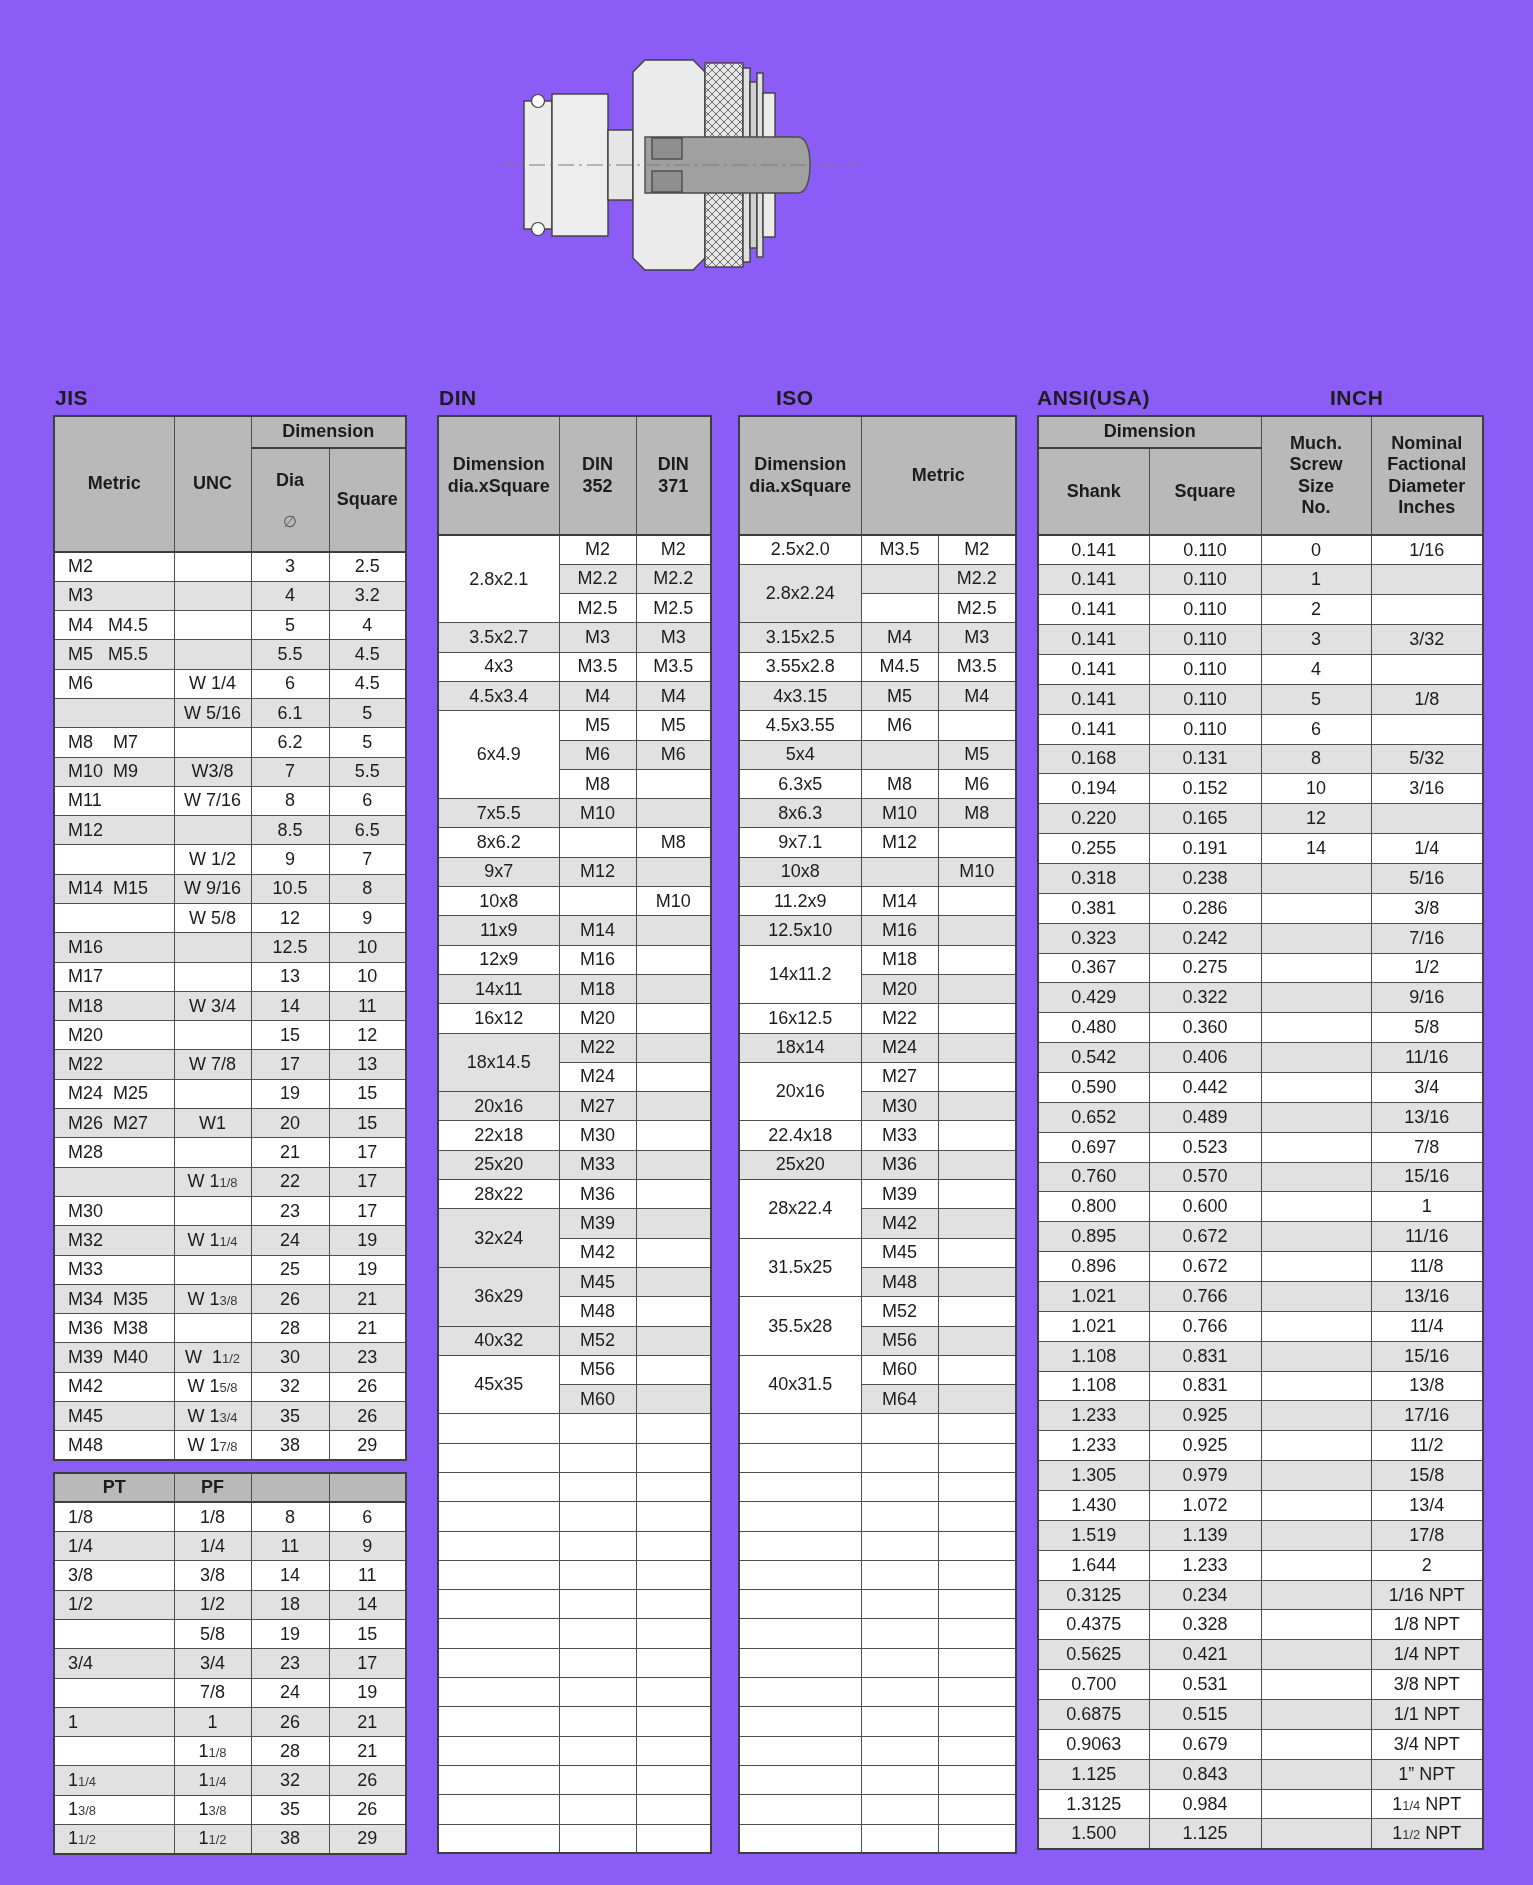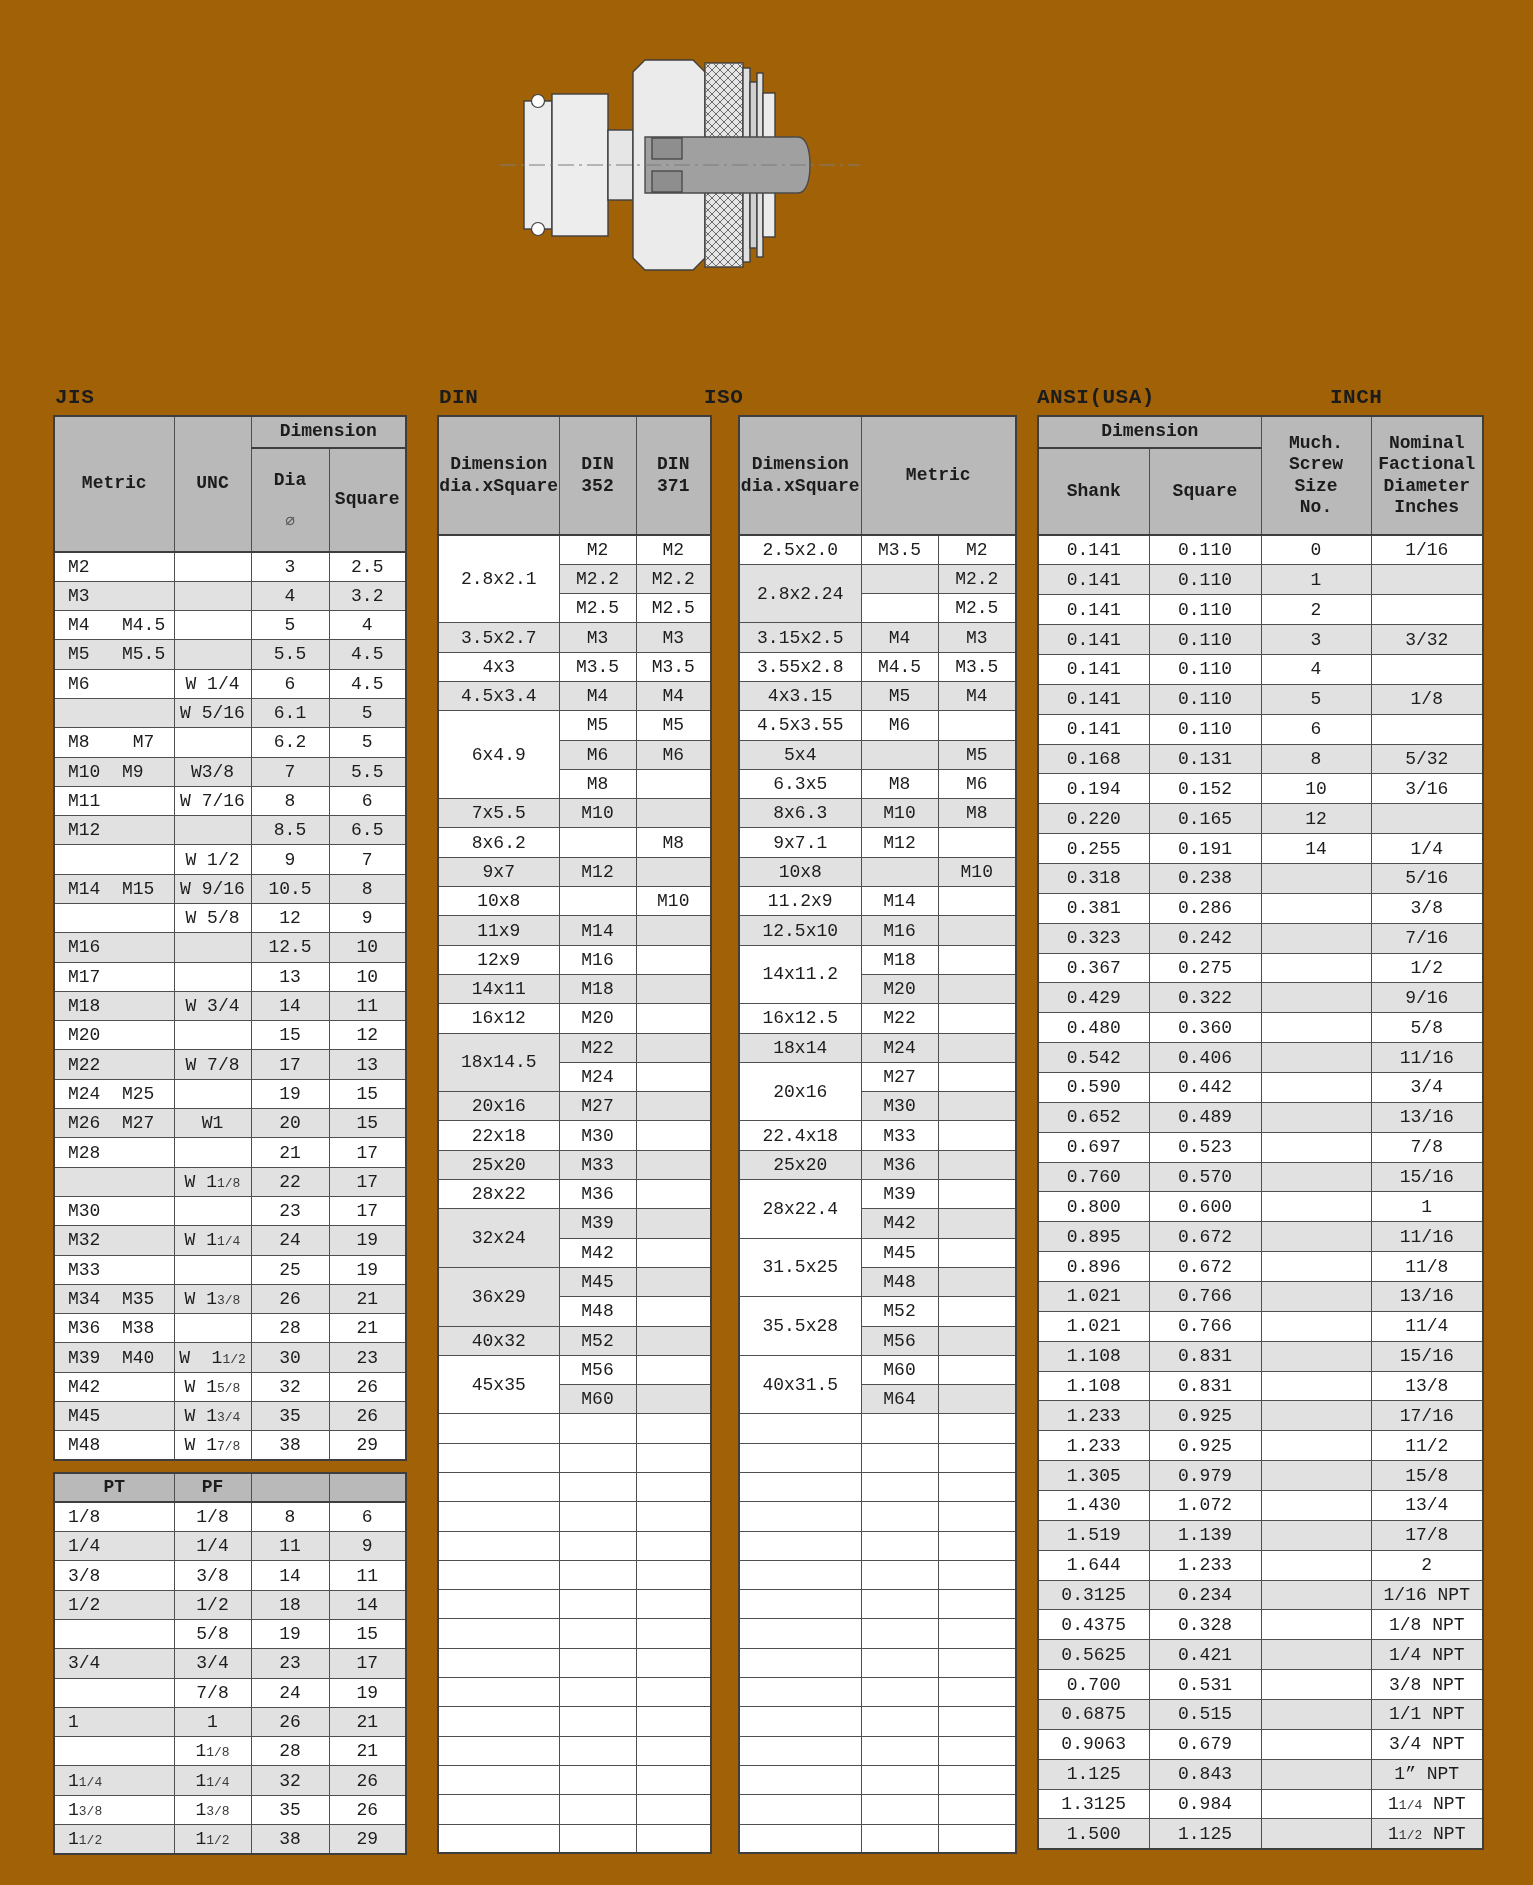--- a/index.html
+++ b/index.html
@@ -1,17 +1,17 @@
 <!DOCTYPE html>
 <html><head>
 <meta charset="utf-8">
 <style>
   html,body{margin:0;padding:0;background:#ffffff;}
-  .page{position:relative;width:1533px;height:1885px;background:#a16207;
-        font-family:Liberation Mono, monospace;color:#1c1c1c;overflow:hidden;}
+  .page{position:relative;width:1533px;height:1885px;background:#8b5cf6;
+        font-family:Liberation Sans, sans-serif;color:#1c1c1c;overflow:hidden;}
   .tbl-title{position:absolute;font-weight:bold;font-size:21px;letter-spacing:.5px;}
   table.grid{position:absolute;border-collapse:collapse;table-layout:fixed;background:#fff;
              border:2px solid #3e3e3e;}
   .grid th,.grid td{border:1px solid #4f4f4f;padding:0;text-align:center;
                     font-size:18px;overflow:hidden;}
   .grid th{background:#b9b9b9;font-weight:bold;white-space:pre-line;line-height:1.18;}
   .grid thead th{border-bottom:2px solid #3e3e3e;}
   .grid td{background:#fff;white-space:pre;vertical-align:middle;}
   .grid tr.g td{background:#e1e1e1;}
   .grid td.merged{background:#fff;}
@@ -50,21 +50,21 @@
     <rect class="ol" x="317" y="43" width="6" height="184" fill="#e0e0e0"></rect>
     <rect class="ol" x="323" y="63" width="12" height="144" fill="#ebebeb"></rect>
     <path fill="#a0a0a0" stroke="#4b4b4b" stroke-width="1.4" d="M205,107 H358 C366,107 370,119 370,135 C370,151 366,163 358,163 H205 Z"></path>
     <rect x="212" y="108" width="30" height="21" fill="#8e8e8e" stroke="#3f3f3f" stroke-width="1.2"></rect>
     <rect x="212" y="141" width="30" height="21" fill="#8e8e8e" stroke="#3f3f3f" stroke-width="1.2"></rect>
     <path d="M60,135 H420" stroke="#7d7d7d" stroke-width="1" stroke-dasharray="16 5 3 5" fill="none"></path>
   </svg>
 
   <div class="tbl-title" style="left:55px;top:386px">JIS</div>
   <div class="tbl-title" style="left:439px;top:386px">DIN</div>
-  <div class="tbl-title" style="left:704px;top:386px">ISO</div>
+  <div class="tbl-title" style="left:776px;top:386px">ISO</div>
   <div class="tbl-title" style="left:1037px;top:386px">ANSI(USA)</div>
   <div class="tbl-title" style="left:1330px;top:386px;width:152px;text-align:left">INCH</div>
 
   <table class="grid jis" style="left:53px;top:415px;width:352px">
     <colgroup>
         <col style="width:120px">
         <col style="width:77px">
         <col style="width:78px">
         <col style="width:77px">
       </colgroup>

